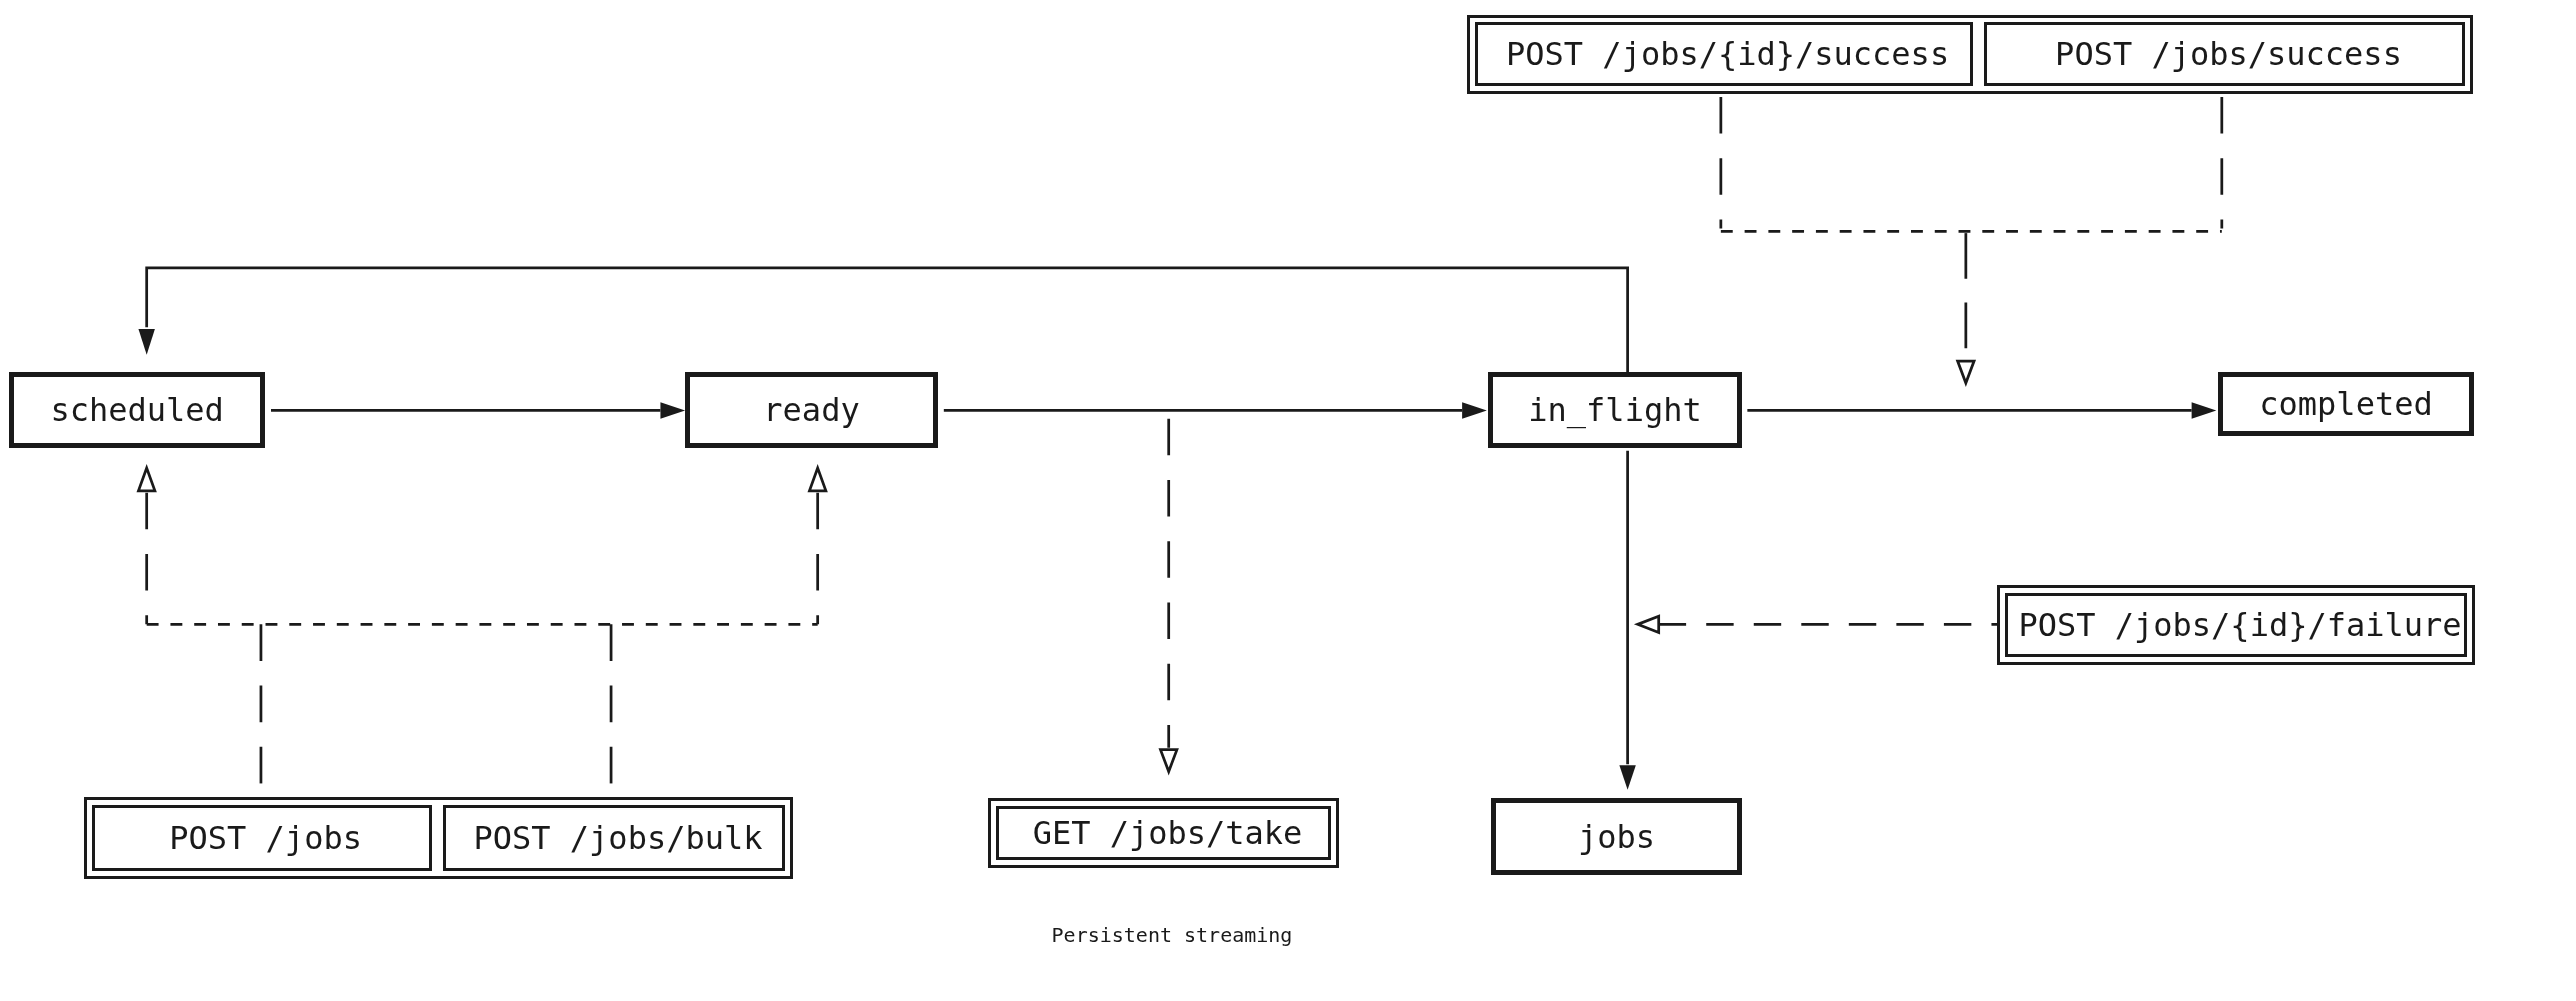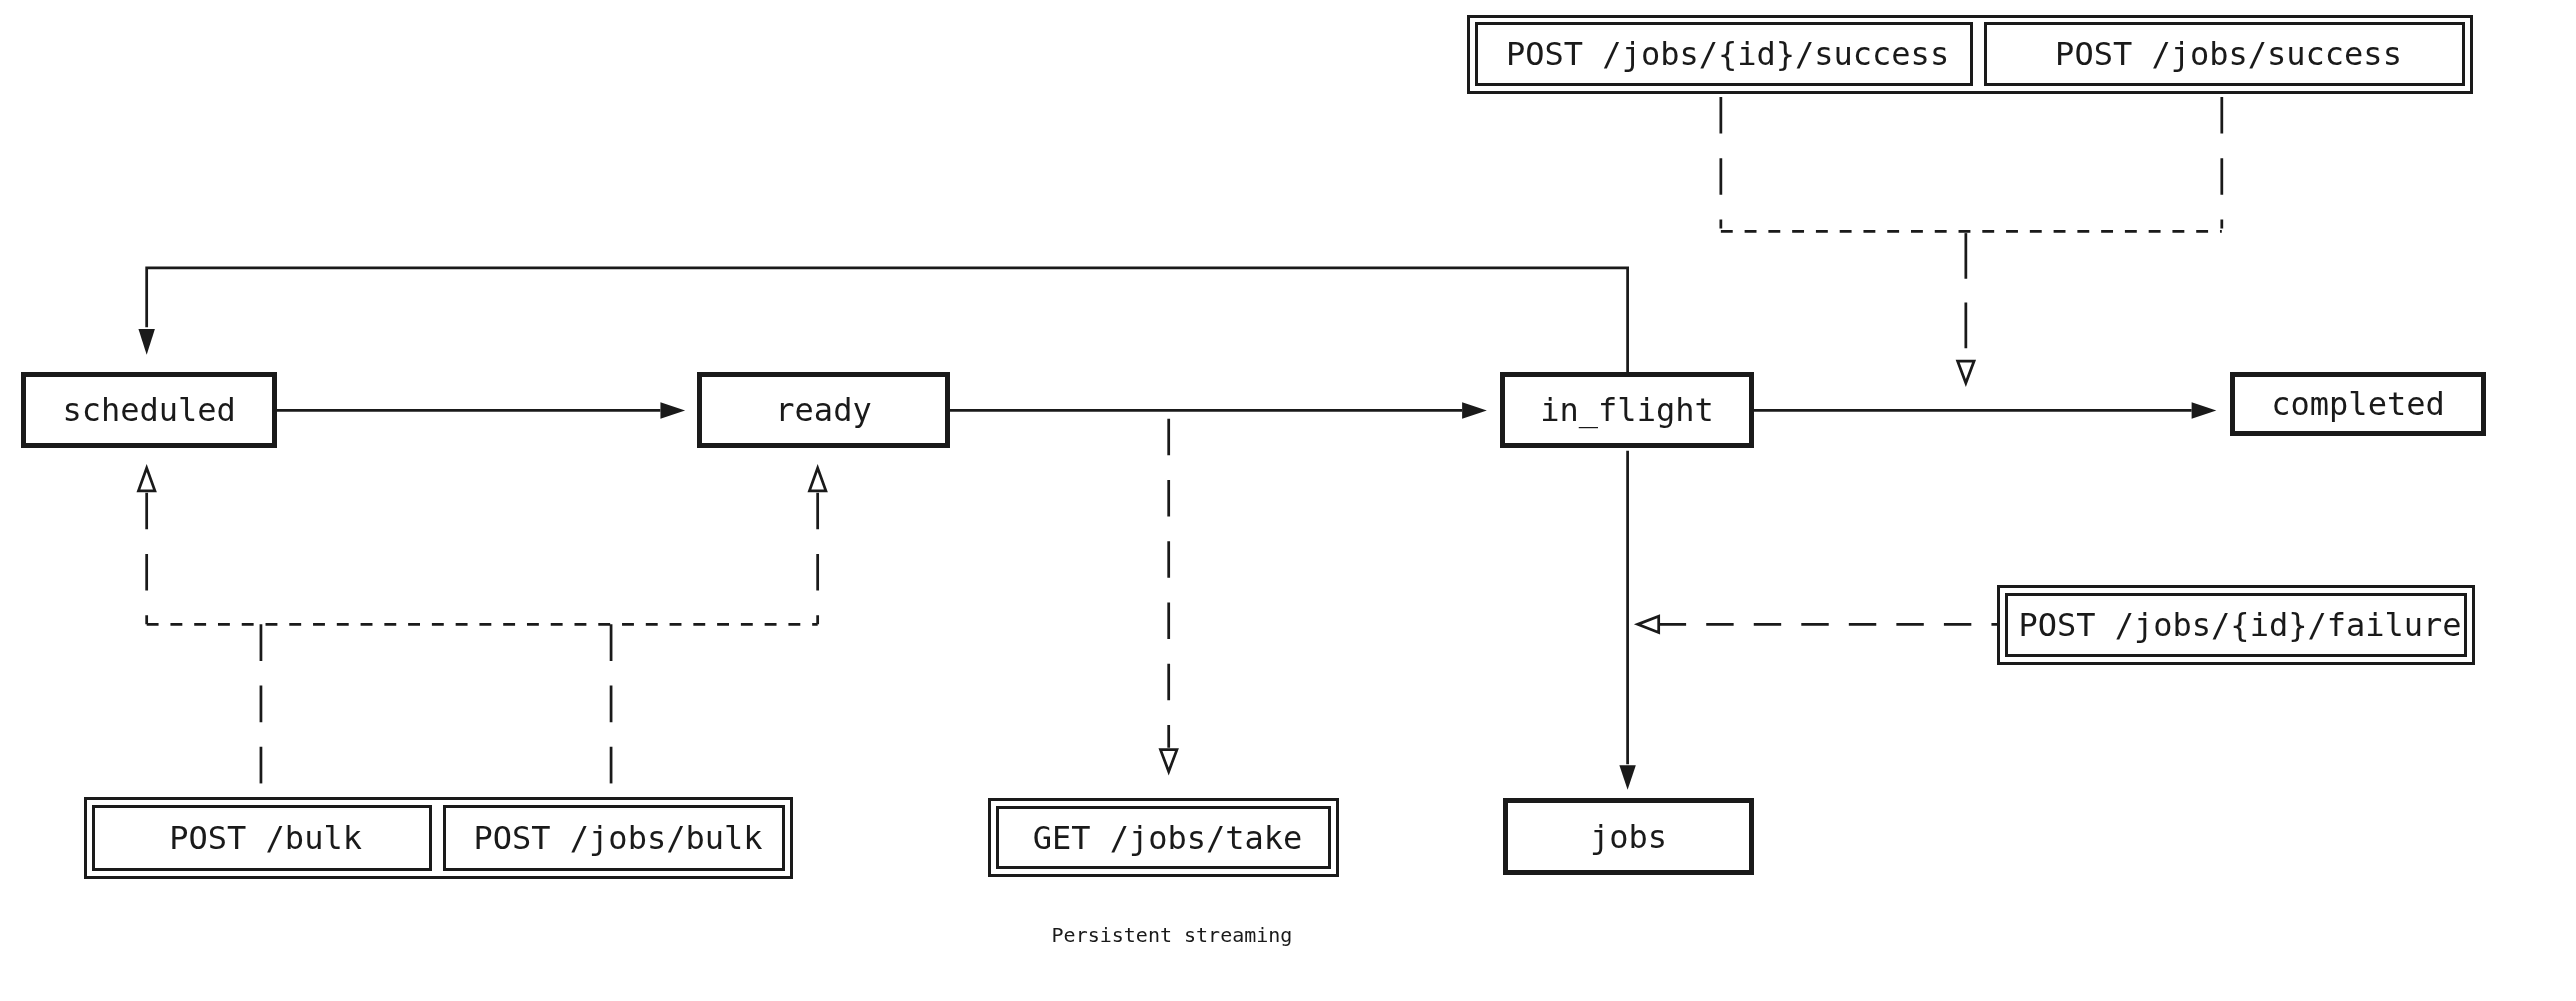--- a/index.html
+++ b/index.html
@@ -15,21 +15,21 @@
   .ln   { stroke:var(--ink); stroke-width:3; fill:none; }
   .d-long  { stroke-dasharray:40 27; }
   .d-short { stroke-dasharray:13 13; }
   .d-med   { stroke-dasharray:30 22; }
   .d-xlong { stroke-dasharray:50 26; }
   .fillhead { fill:var(--ink); stroke:none; }
   .openhead { fill:var(--bg); stroke:var(--ink); stroke-width:3; stroke-linejoin:miter; }
   .state {
     position:absolute; border:5.5px solid var(--ink); background:var(--bg);
     display:flex; align-items:center; justify-content:center;
-    font-size:32px; line-height:1; white-space:pre;margin-left:12px;
+    font-size:32px; line-height:1; white-space:pre;
   }
   .cluster {
     position:absolute; border:3.7px solid var(--ink); background:var(--bg);
     padding:4.6px; display:flex; align-items:stretch;
   }
   .endpoint {
     border:3.7px solid var(--ink); background:var(--bg);
     display:flex; align-items:center; justify-content:center;
     font-size:32px; line-height:1; white-space:pre; flex:1 1 auto;padding-left:8px;
   }
@@ -124,28 +124,28 @@
     <div class="endpoint" style="flex:0 0 498px">
       <span>POST /jobs/{id}/success</span>
     </div>
     <div class="endpoint">
       <span>POST /jobs/success</span>
     </div>
   </div>
 
   <div class="cluster" style="left:84px;top:797px;width:709px;height:82px">
     <div class="endpoint" style="flex:0 0 340px">
-      <span>POST /bulk</span>
+      <span>POST /jobs</span>
     </div>
     <div class="endpoint">
       <span>POST /jobs/bulk</span>
     </div>
   </div>
 
-  <div class="cluster" style="left:988px;top:798px;width:351px;height:79px">
+  <div class="cluster" style="left:988px;top:798px;width:351px;height:70px">
     <div class="endpoint">
       <span>GET /jobs/take</span>
     </div>
   </div>
 
   <div class="cluster" style="left:1997px;top:585px;width:478px;height:80px">
     <div class="endpoint">
       <span>POST /jobs/{id}/failure</span>
     </div>
   </div>

